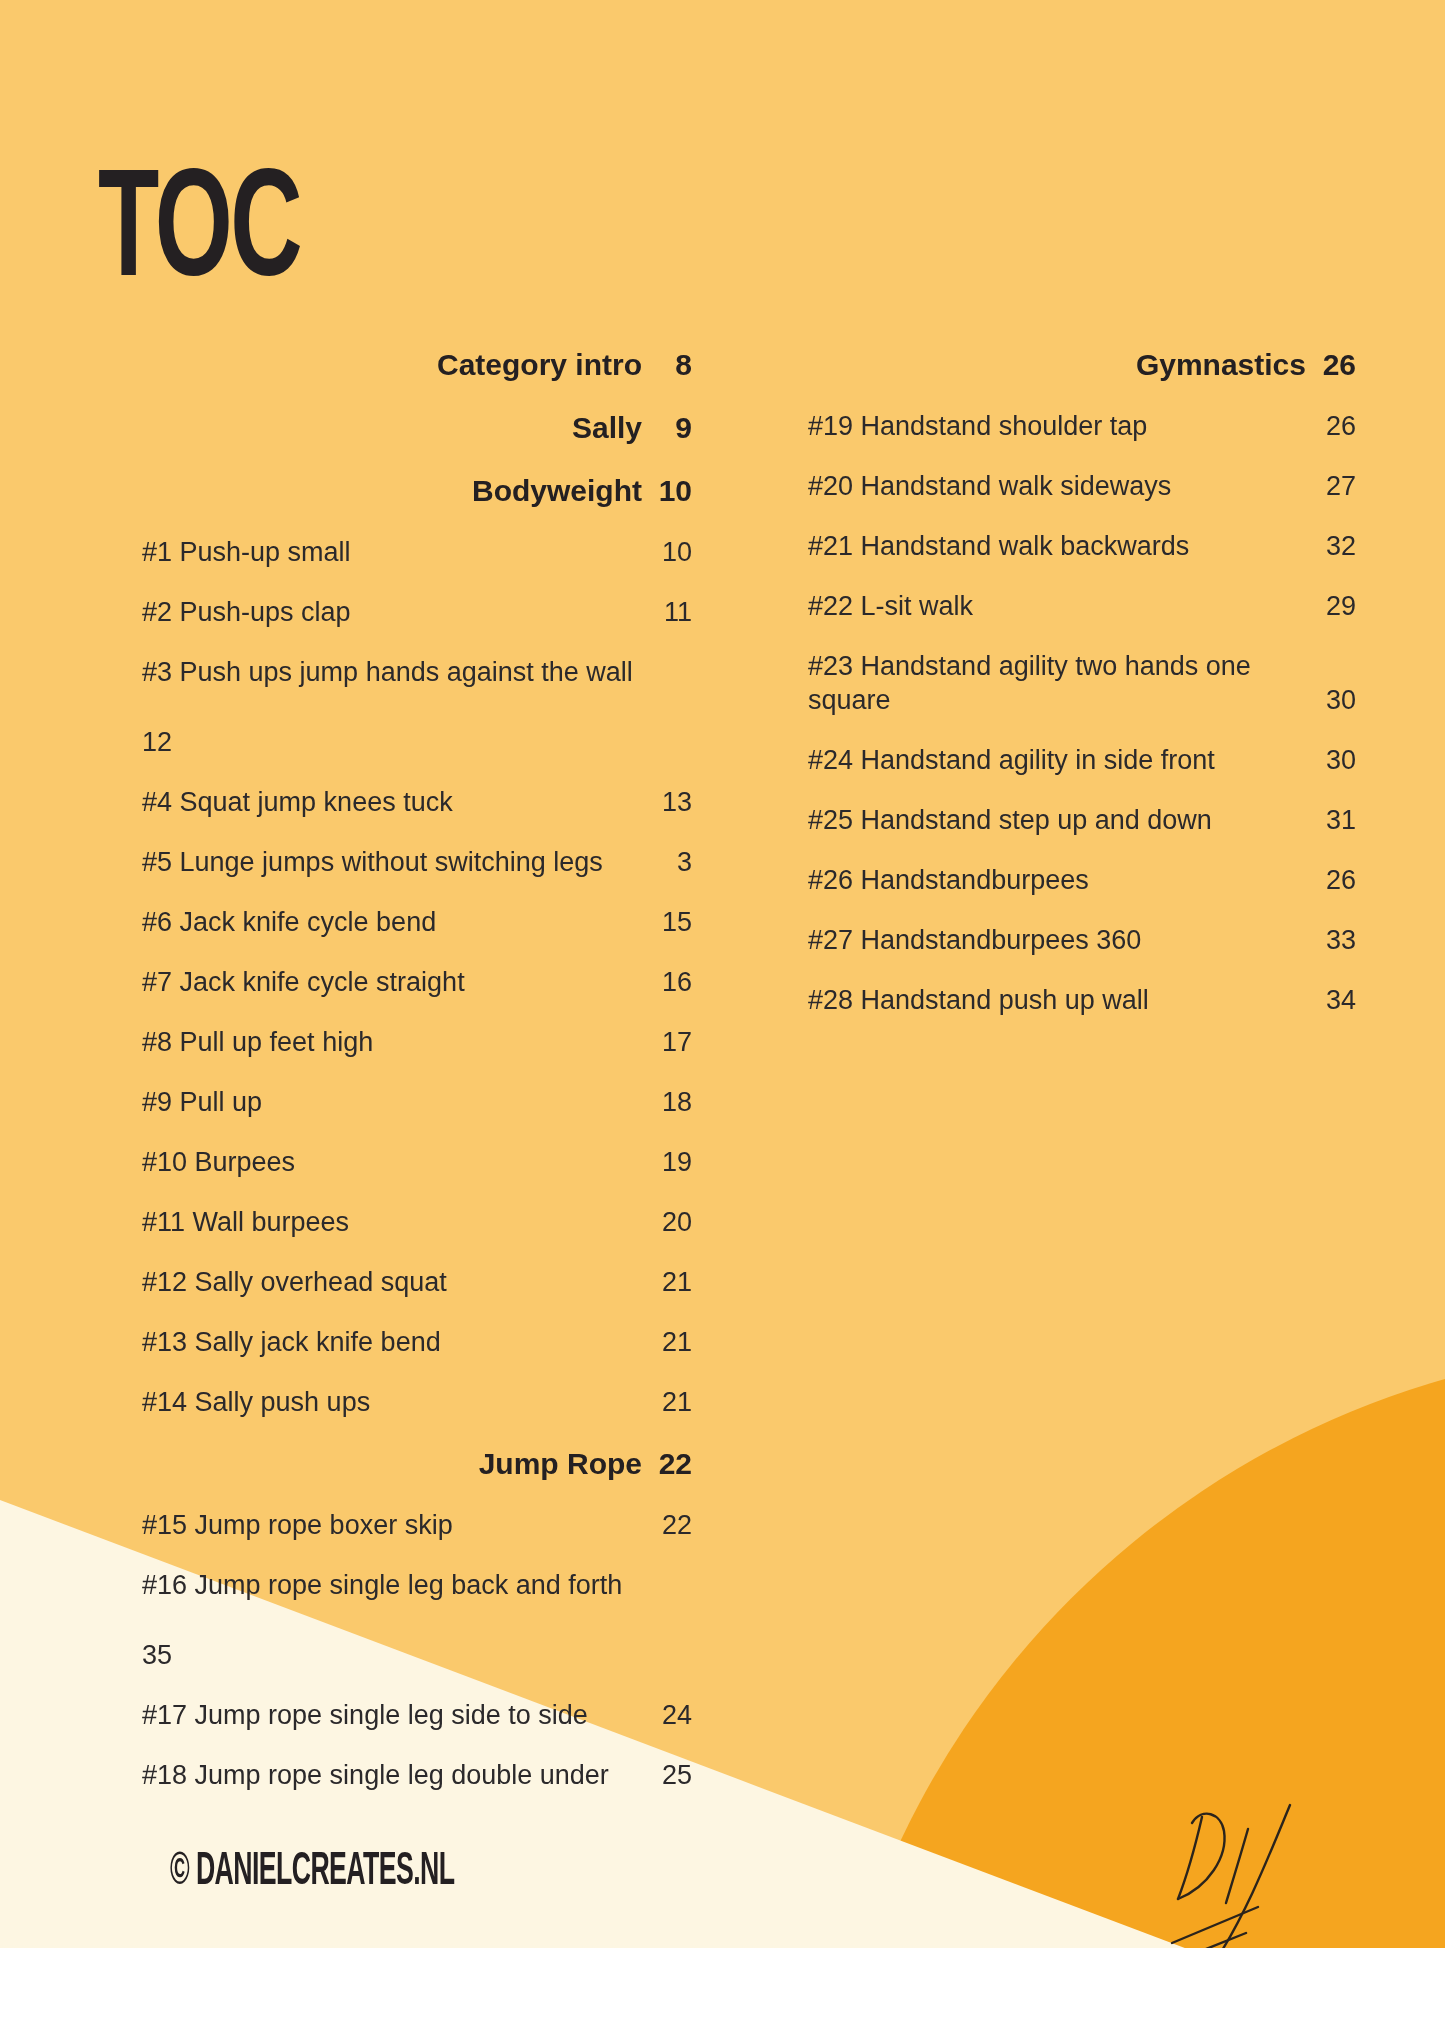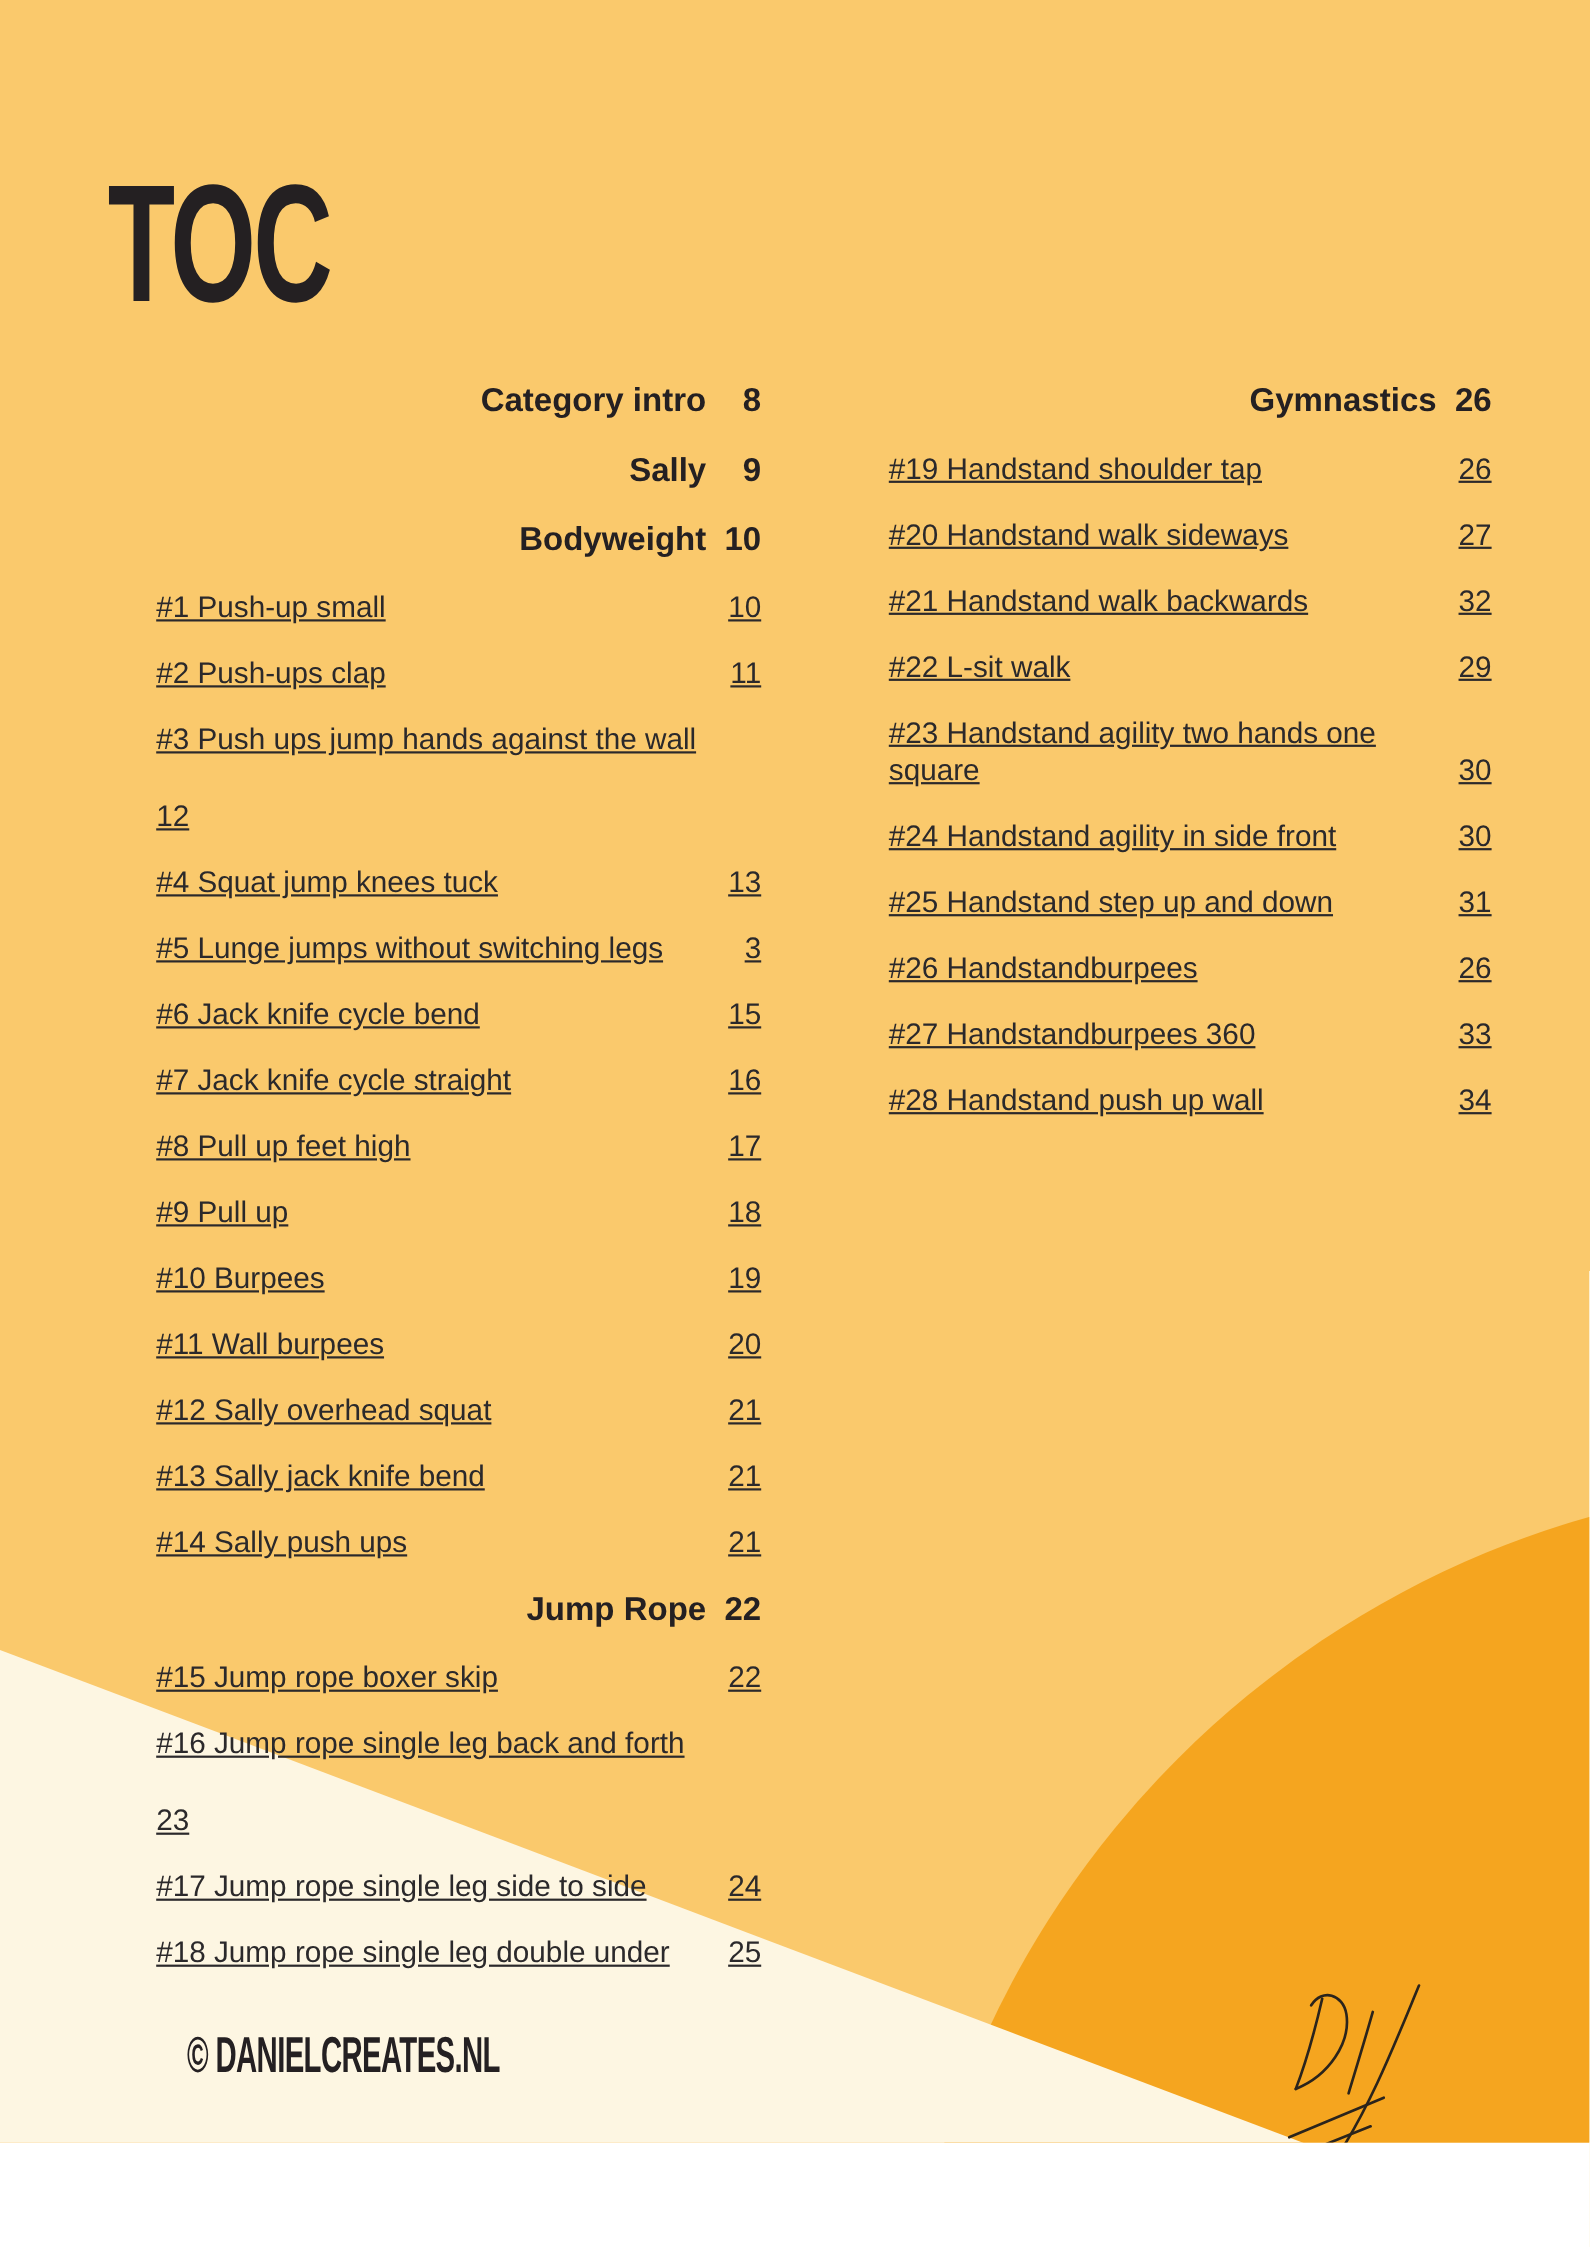--- a/index.html
+++ b/index.html
@@ -55,21 +55,20 @@
   }
   .h-label{flex:1;text-align:right;}
   .h-num{min-width:50px;text-align:right;}
   .i-row{
     display:flex;
     font-size:27px;
     line-height:34px;
     margin-bottom:26px;
     padding-left:42px;
     color:#2b292b;
-    text-decoration:underline;
   }
   .i-label{flex:1;padding-right:10px;}
   .i-num{min-width:44px;text-align:right;align-self:flex-end;}
   .i-row.block{display:block;}
   .i-row.block .i-label{padding-right:0;}
   .i-num-left{text-align:left;margin-top:36px;}
   
   .brand{
     position:absolute;
     left:170px;top:1845px;
@@ -183,21 +182,21 @@
       <div class="h-row">
         <div class="h-label">Jump Rope</div>
         <div class="h-num">22</div>
       </div>
       <div class="i-row">
         <div class="i-label">#15 Jump rope boxer skip</div>
         <div class="i-num">22</div>
       </div>
       <div class="i-row block">
         <div class="i-label">#16 Jump rope single leg back and forth</div>
-        <div class="i-num-left">23</div>
+        <div class="i-num-left">35</div>
       </div>
       <div class="i-row">
         <div class="i-label">#17 Jump rope single leg side to side</div>
         <div class="i-num">24</div>
       </div>
       <div class="i-row">
         <div class="i-label">#18 Jump rope single leg double under</div>
         <div class="i-num">25</div>
       </div>
     </div>

